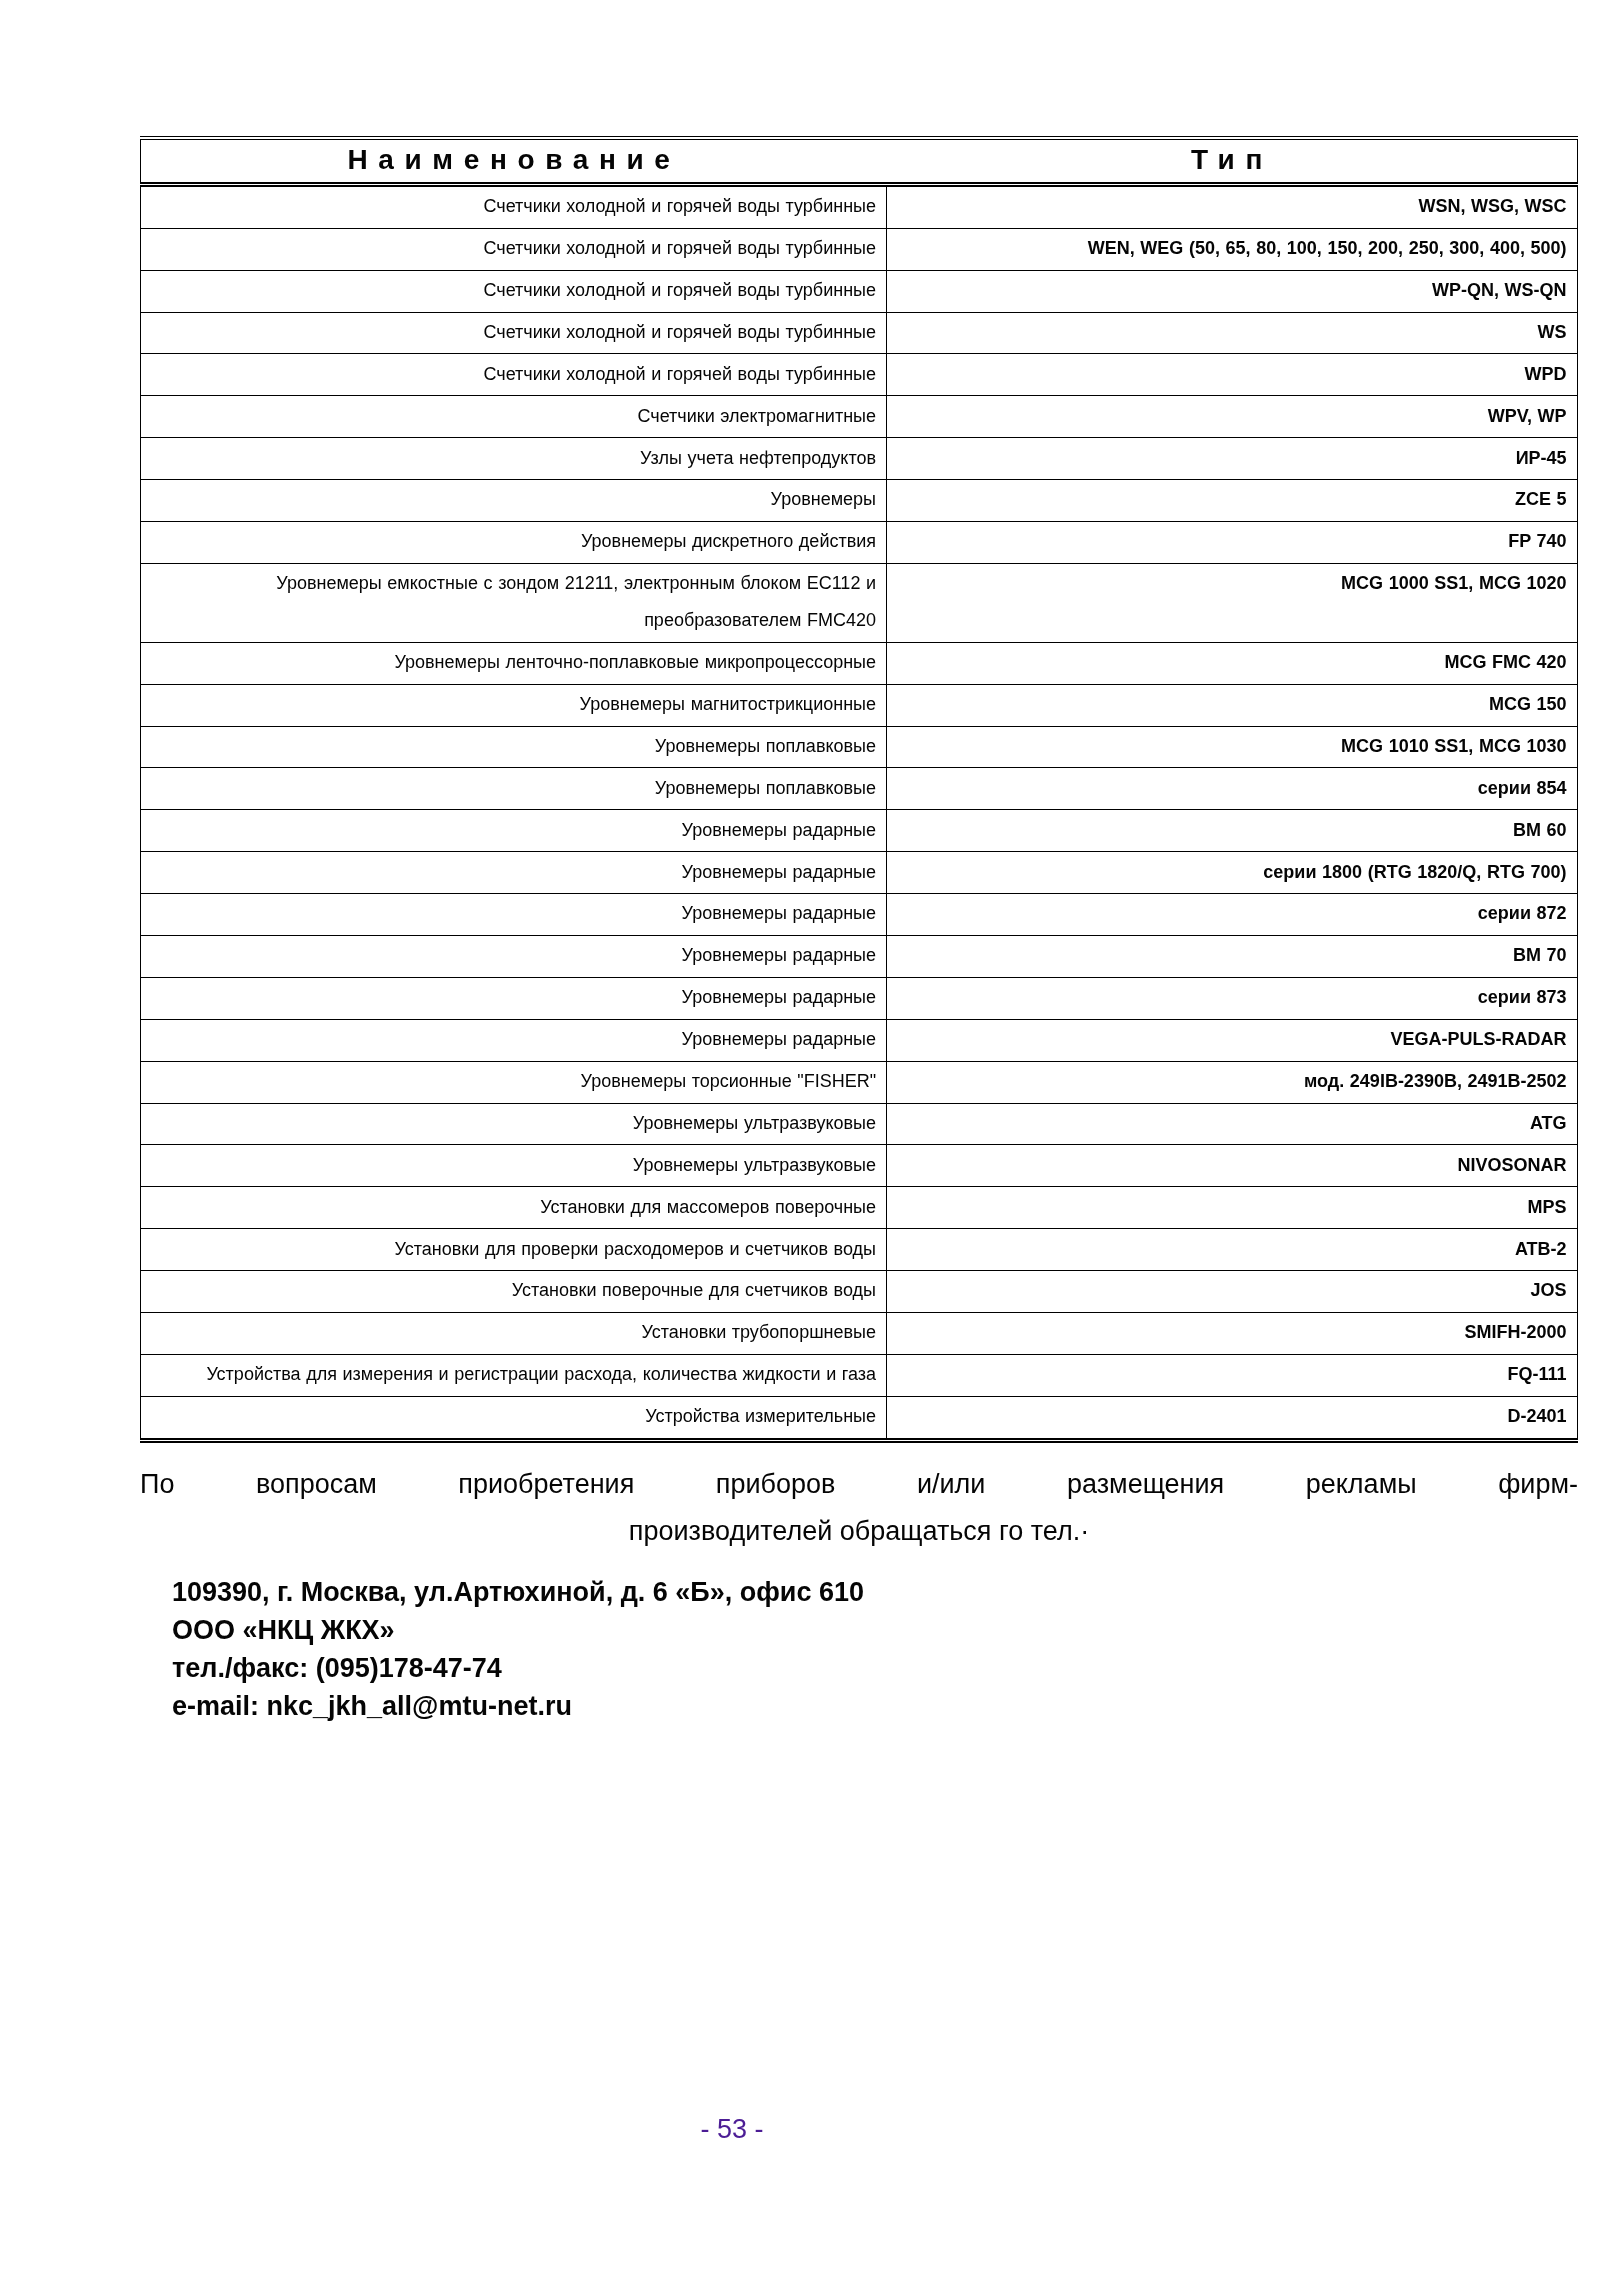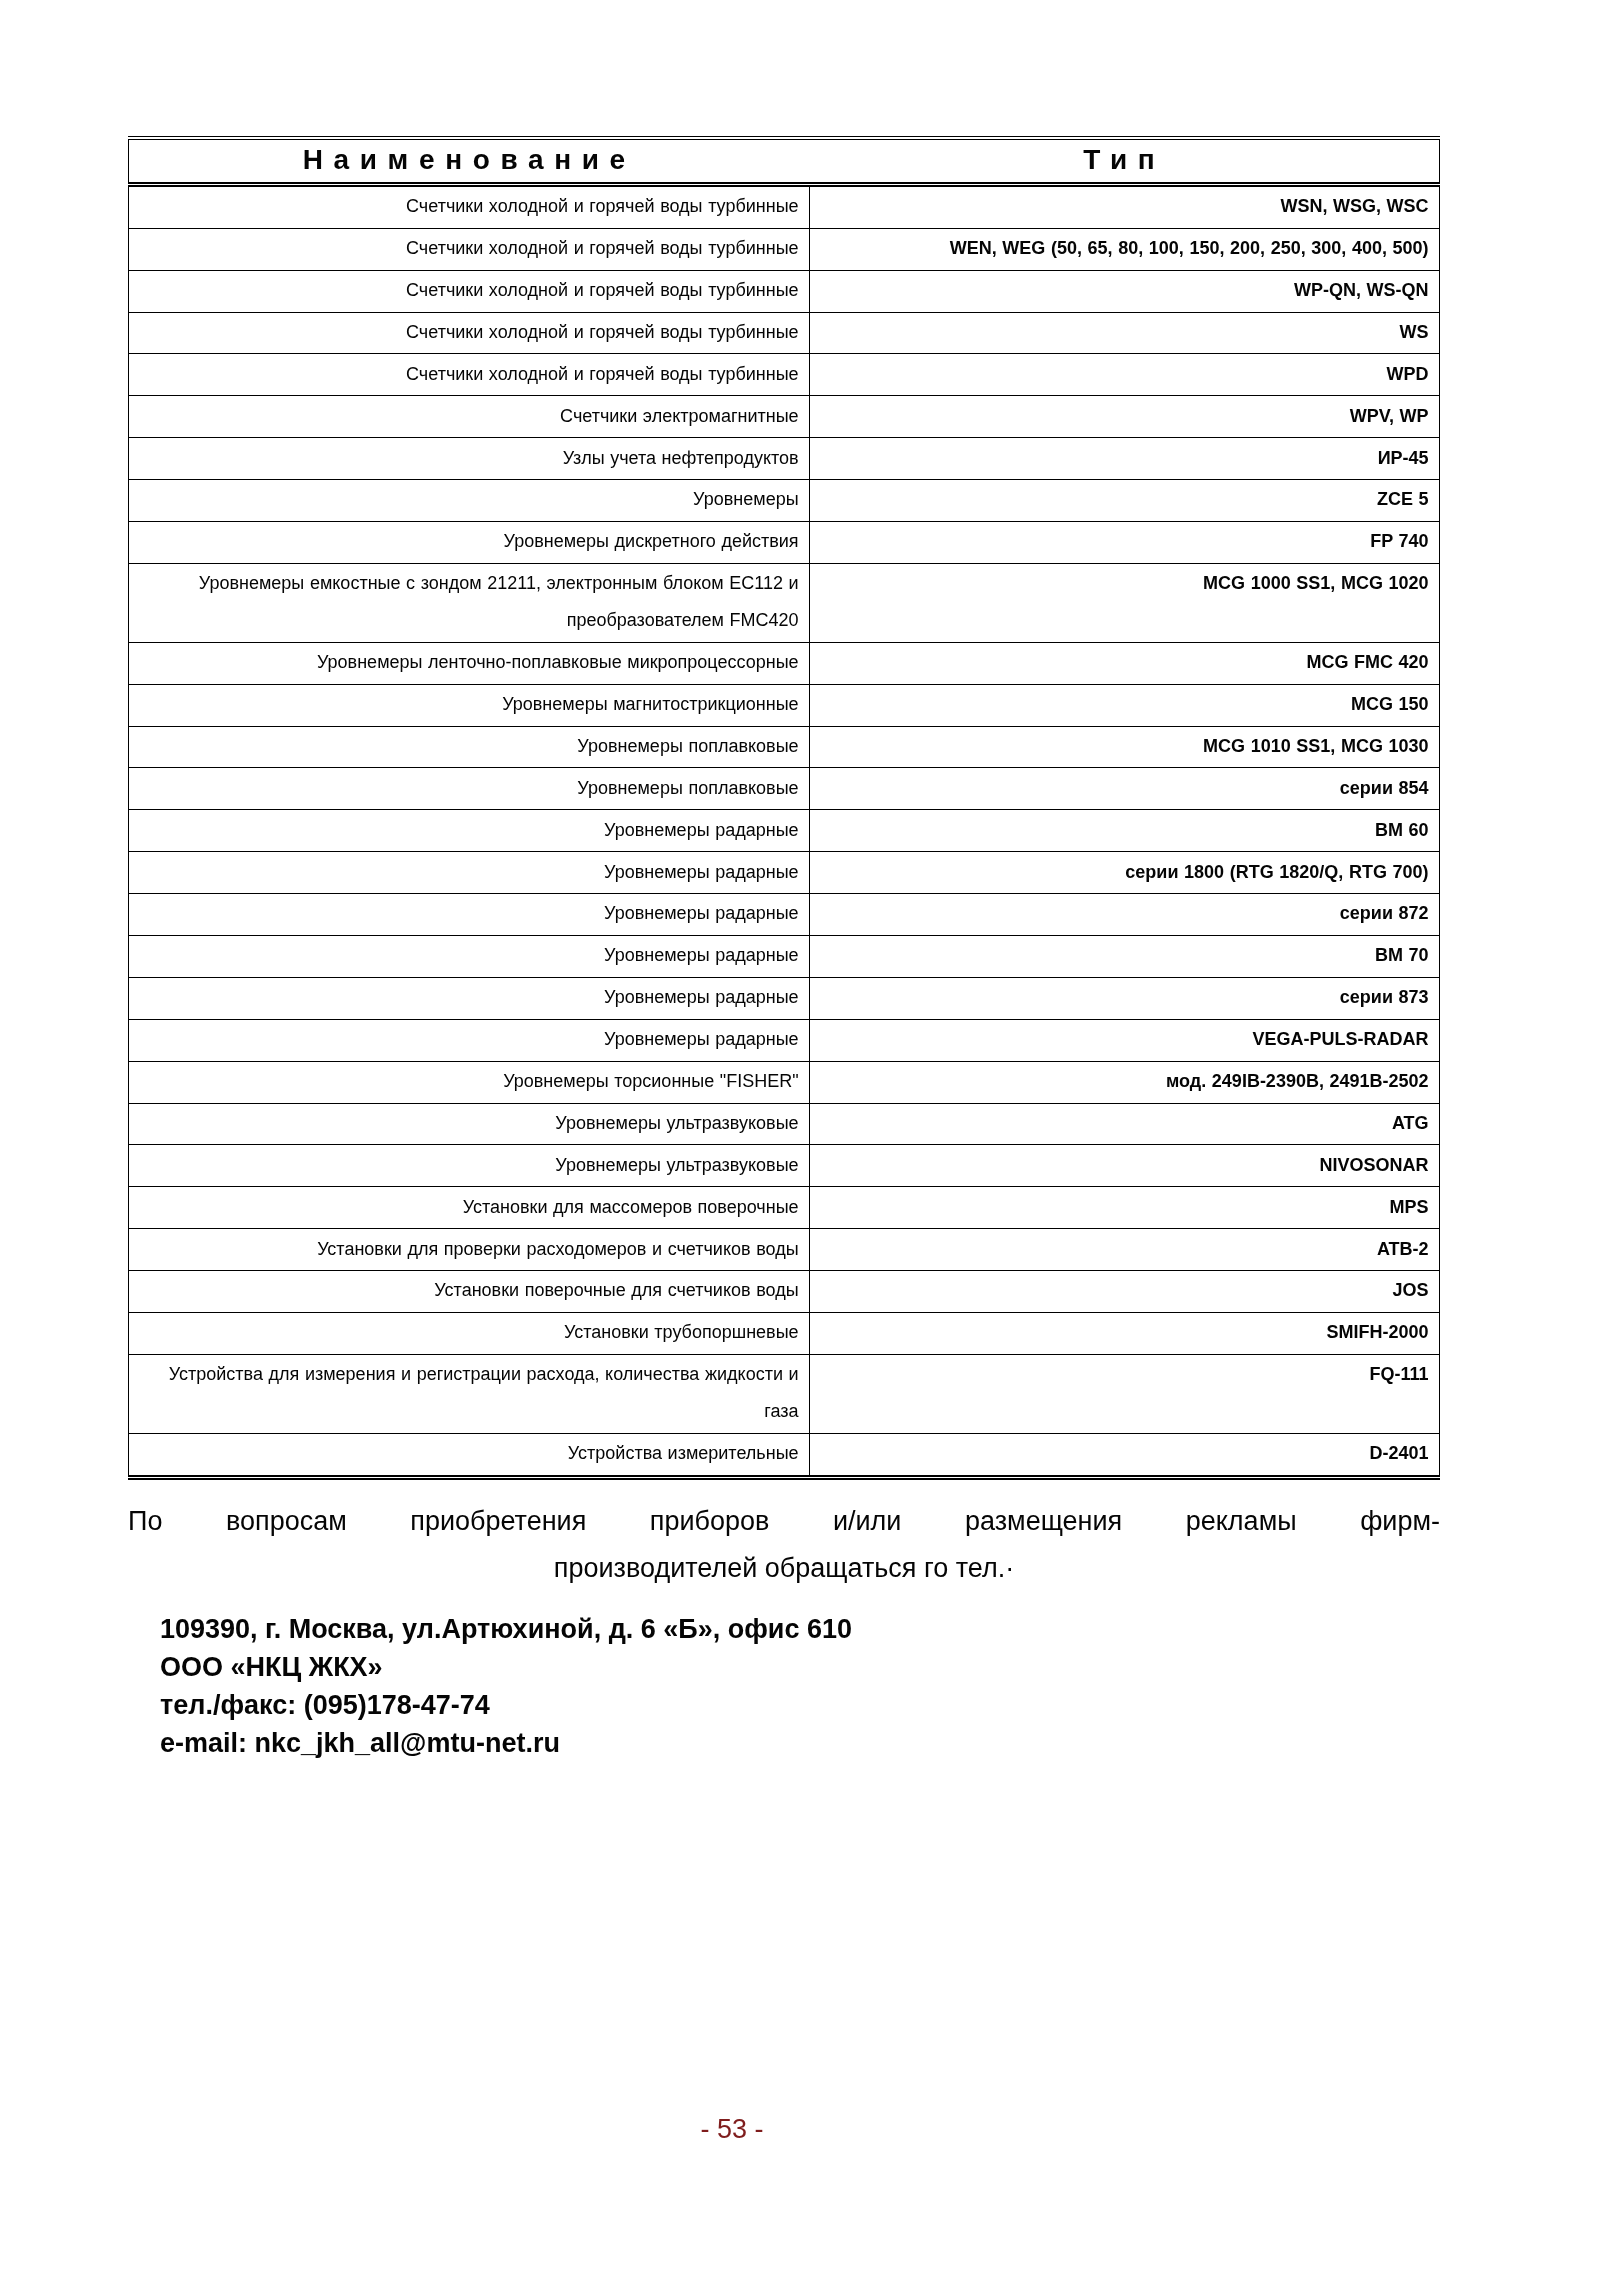--- a/index.html
+++ b/index.html
@@ -10,23 +10,23 @@
   body {
     width: 1620px;
     height: 2284px;
     position: relative;
     font-family: "Liberation Sans", sans-serif;
     color: #050505;
     -webkit-font-smoothing: antialiased;
   }
   .page {
     position: absolute;
-    left: 128px;
+    left: 140px;
     top: 136px;
-    width: 1312px;
+    width: 1438px;
   }
   table.products {
     width: 100%;
     border-collapse: collapse;
     table-layout: fixed;
     border-top: 4.5px double #000;
     border-bottom: 5.8px double #000;
     border-left: 1.9px solid #000;
     border-right: 1.9px solid #000;
   }
@@ -80,21 +80,21 @@
     line-height: 38px;
     text-align: left;
   }
   .page-number {
     position: absolute;
     left: 0;
     right: 156px;
     top: 2114px;
     text-align: center;
     font-size: 27px;
-    color: #7f1d1d;
+    color: #4c1d95;
   }
 </style>
 </head>
 <body>
 
 <div class="page">
 
   <table class="products">
     <colgroup>
       <col class="c-name">

